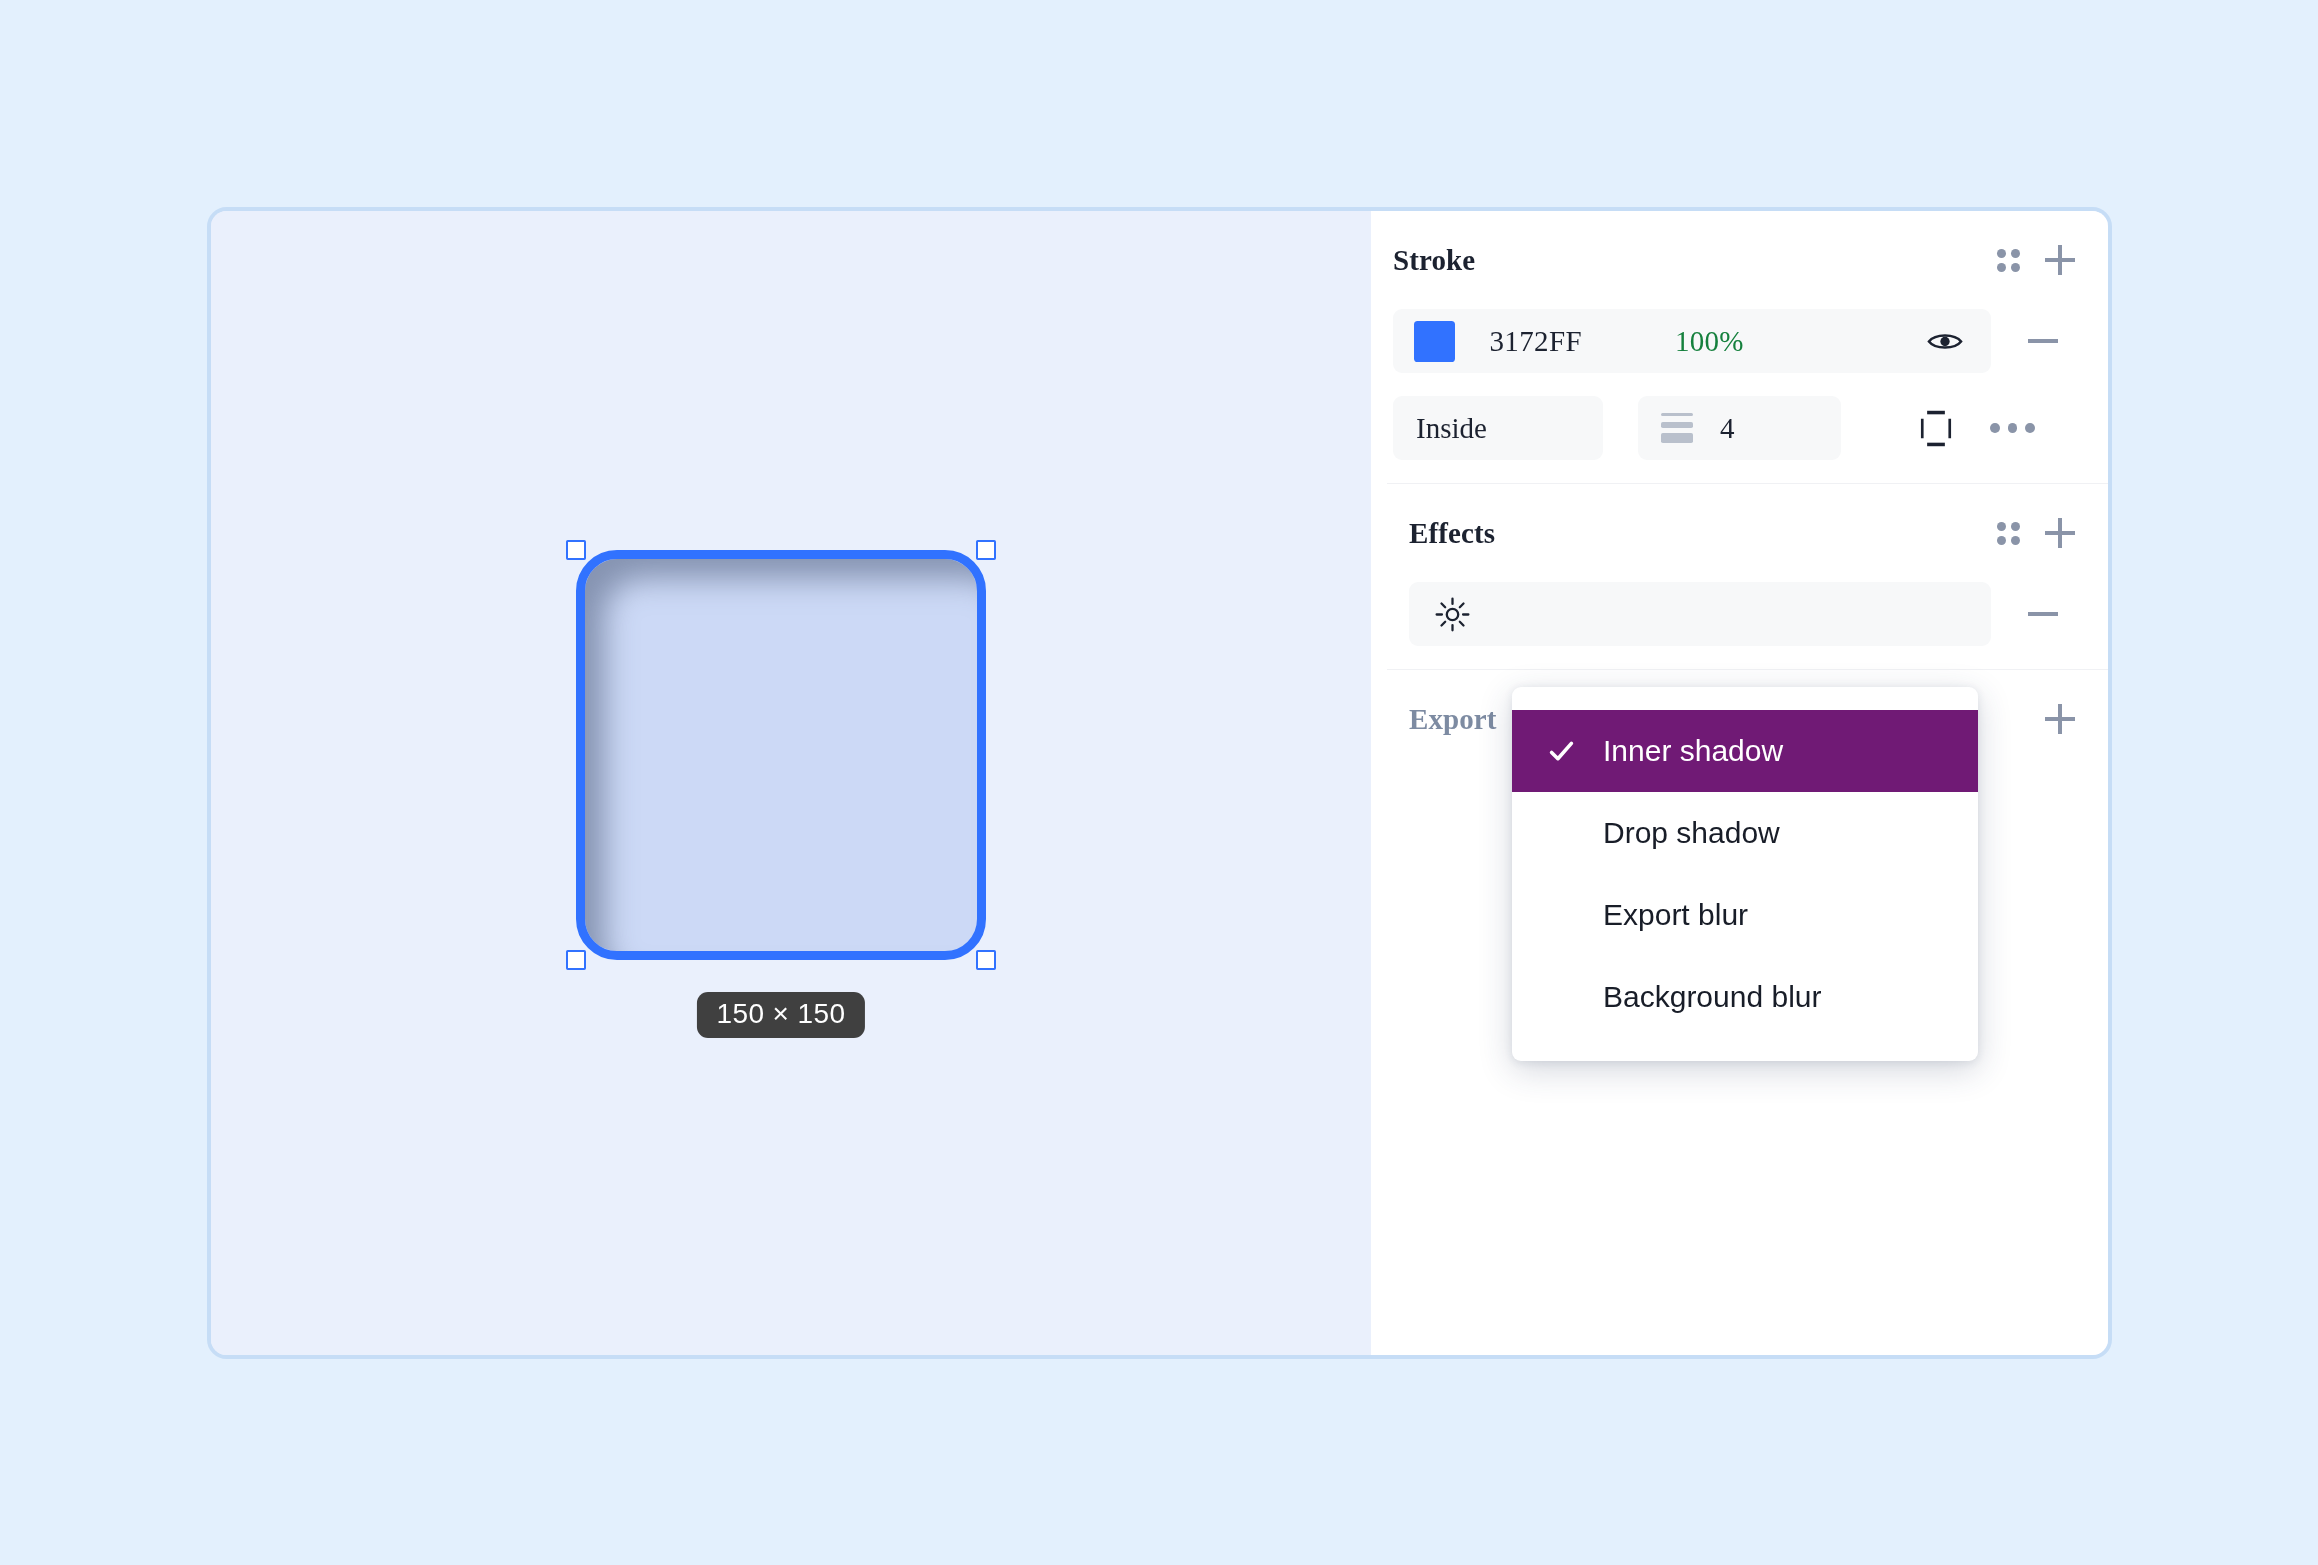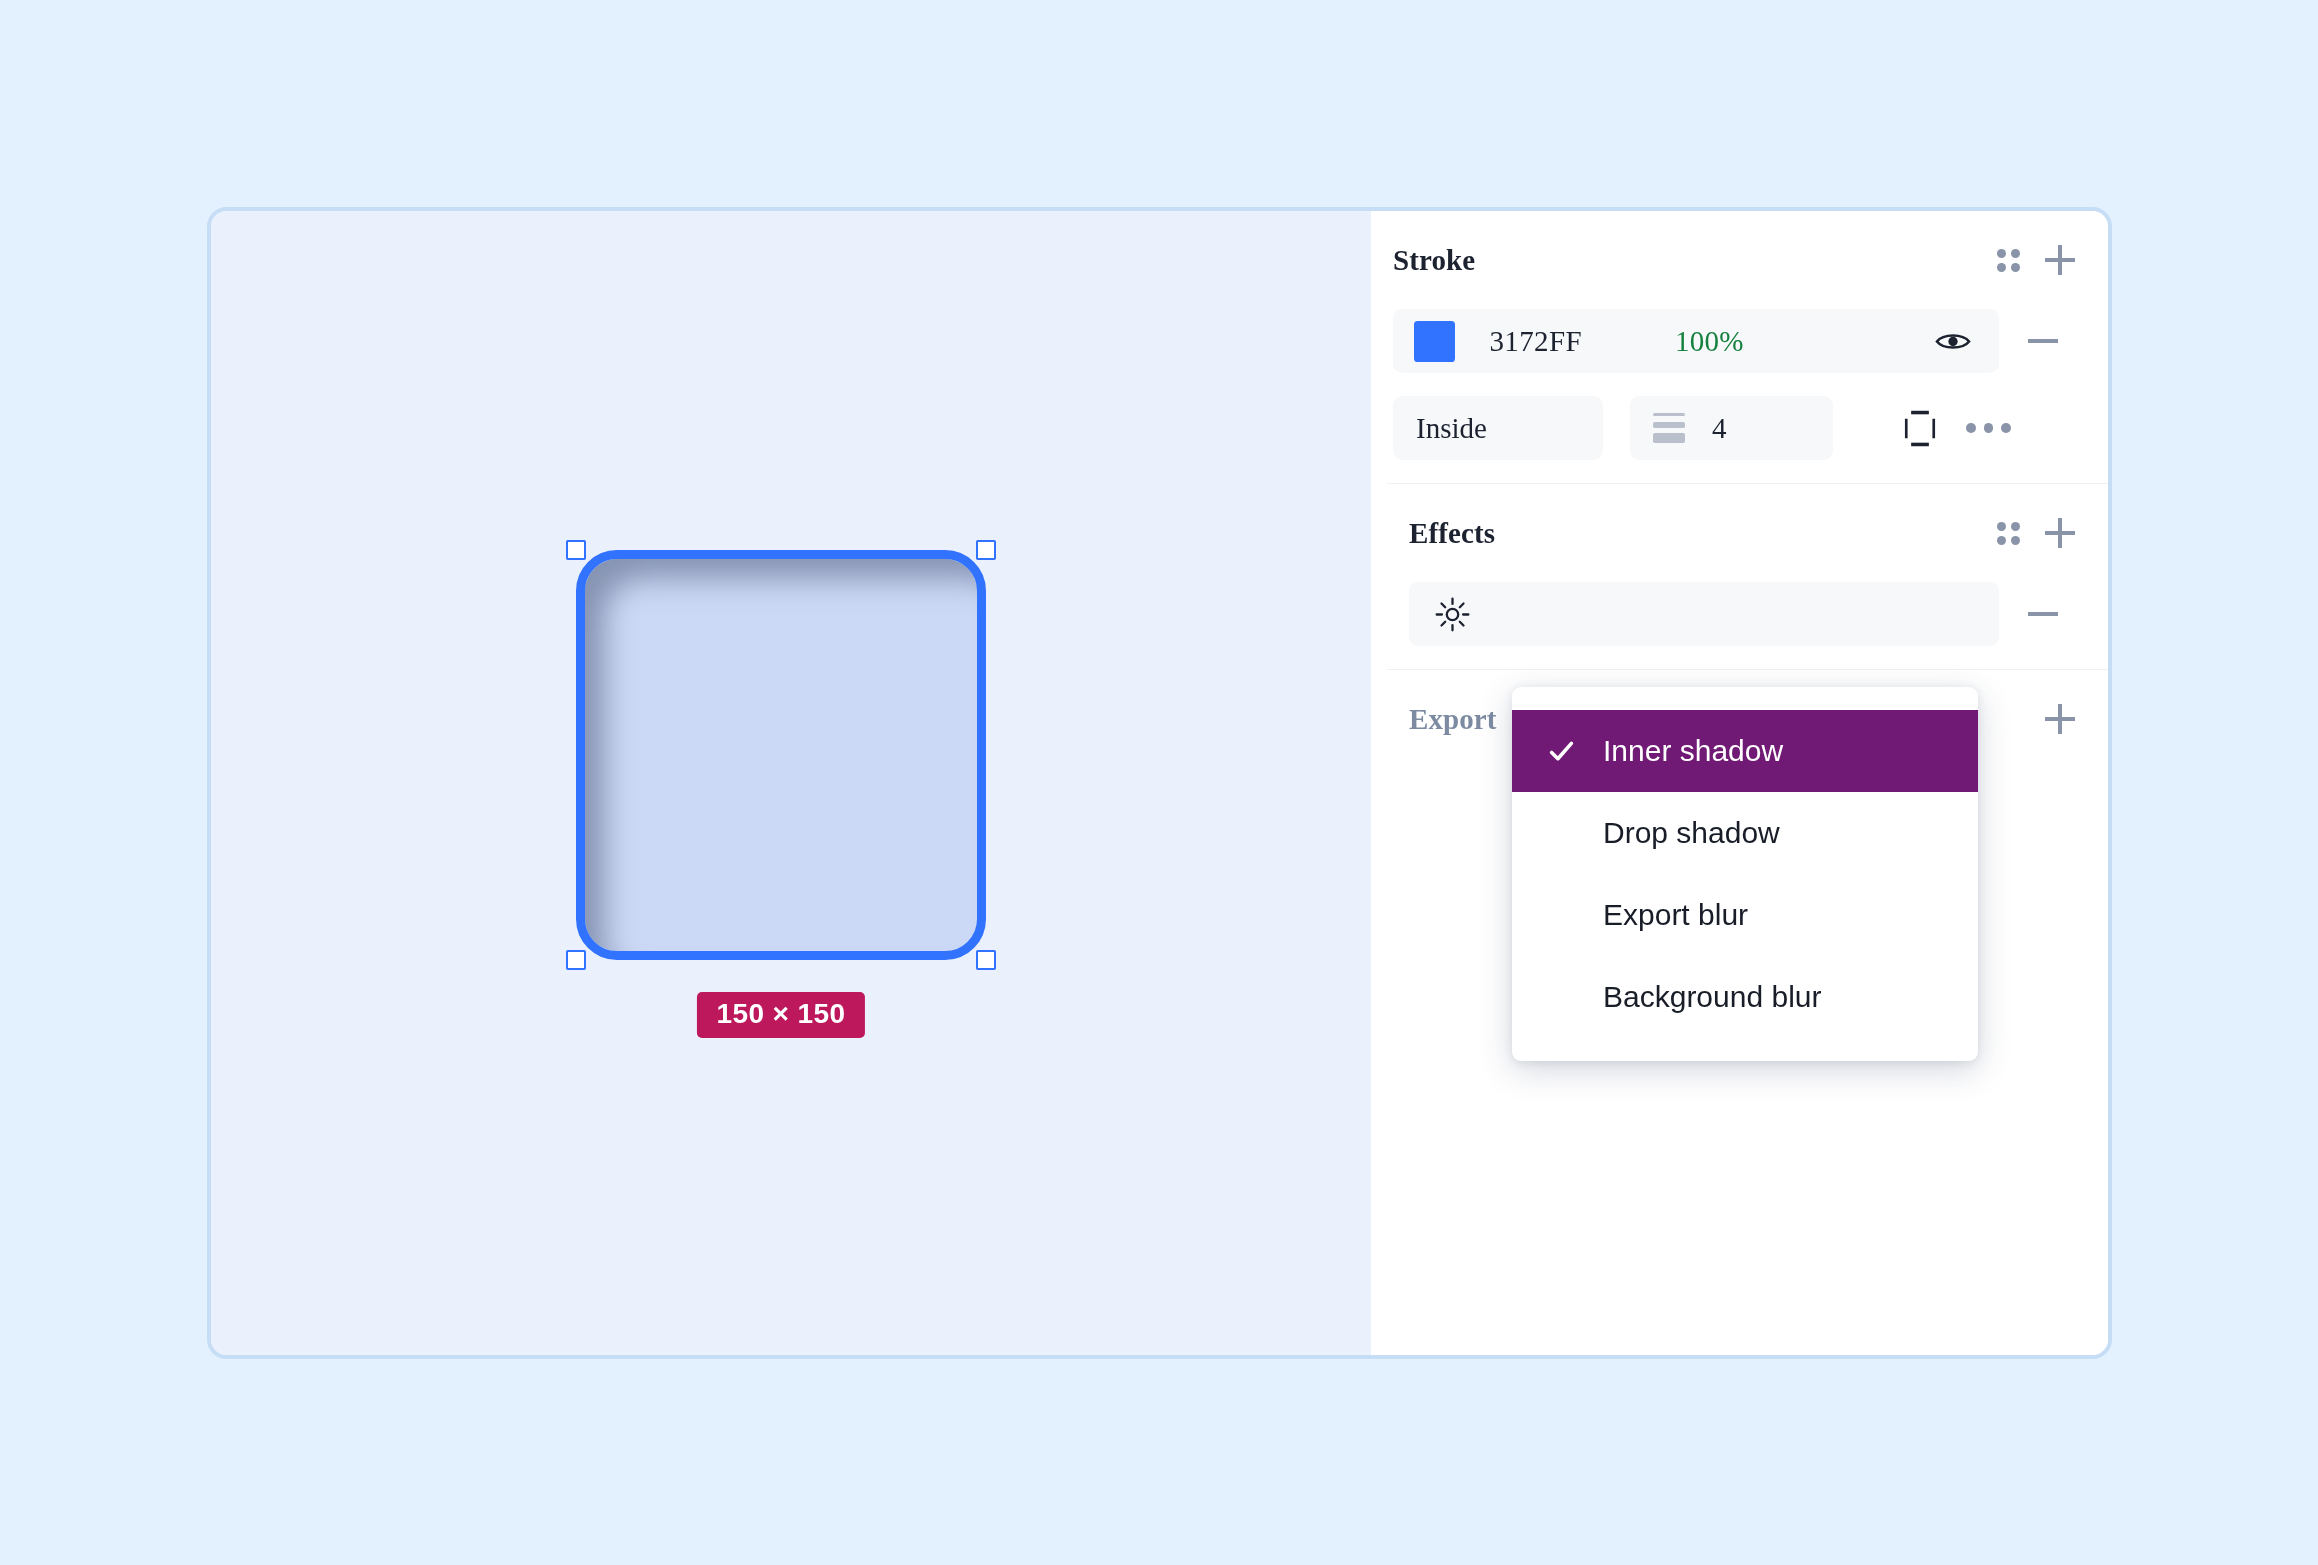--- a/index.html
+++ b/index.html
@@ -70,27 +70,27 @@
   .sel-handle.tl { left: -2.7px;   top: -2.7px;  }
   .sel-handle.tr { right: -2.7px;  top: -2.7px;  }
   .sel-handle.bl { left: -2.7px;   bottom: -2.7px; }
   .sel-handle.br { right: -2.7px;  bottom: -2.7px; }
 
   #size-badge {
     position: absolute;
     left: 50%;
     top: 449px;
     transform: translateX(-50%);
-    background: #be185d;
+    background: #404040;
     color: #ffffff;
     font-size: 28px;
-    font-weight: 700;
+    font-weight: 400;
     letter-spacing: 0.4px;
     padding: 8px 19.6px 9.8px;
-    border-radius: 5px;
+    border-radius: 11px;
     white-space: nowrap;
     line-height: 1;
   }
 
   
   #properties-panel {
     position: relative;
     flex: 0 0 737px;
     width: 737px;
     background: #ffffff;
@@ -153,21 +153,21 @@
   .plus-icon::before { left: 0; top: 13.4px; width: 30px; height: 3.6px; }
   .plus-icon::after  { top: 0; left: 13.4px; height: 30px; width: 3.6px; }
 
   
   .minus-icon { width: 30px; height: 3.6px; background: #8a94a8; }
 
   
   .prop-row {
     display: flex;
     align-items: center;
-    gap: 0;
+    gap: 8px;
     padding-bottom: 23px;
     position: relative;
   }
 
   .field-chip {
     display: flex;
     align-items: center;
     background: #f7f8f9;
     border-radius: 9px;
     height: 64px;

